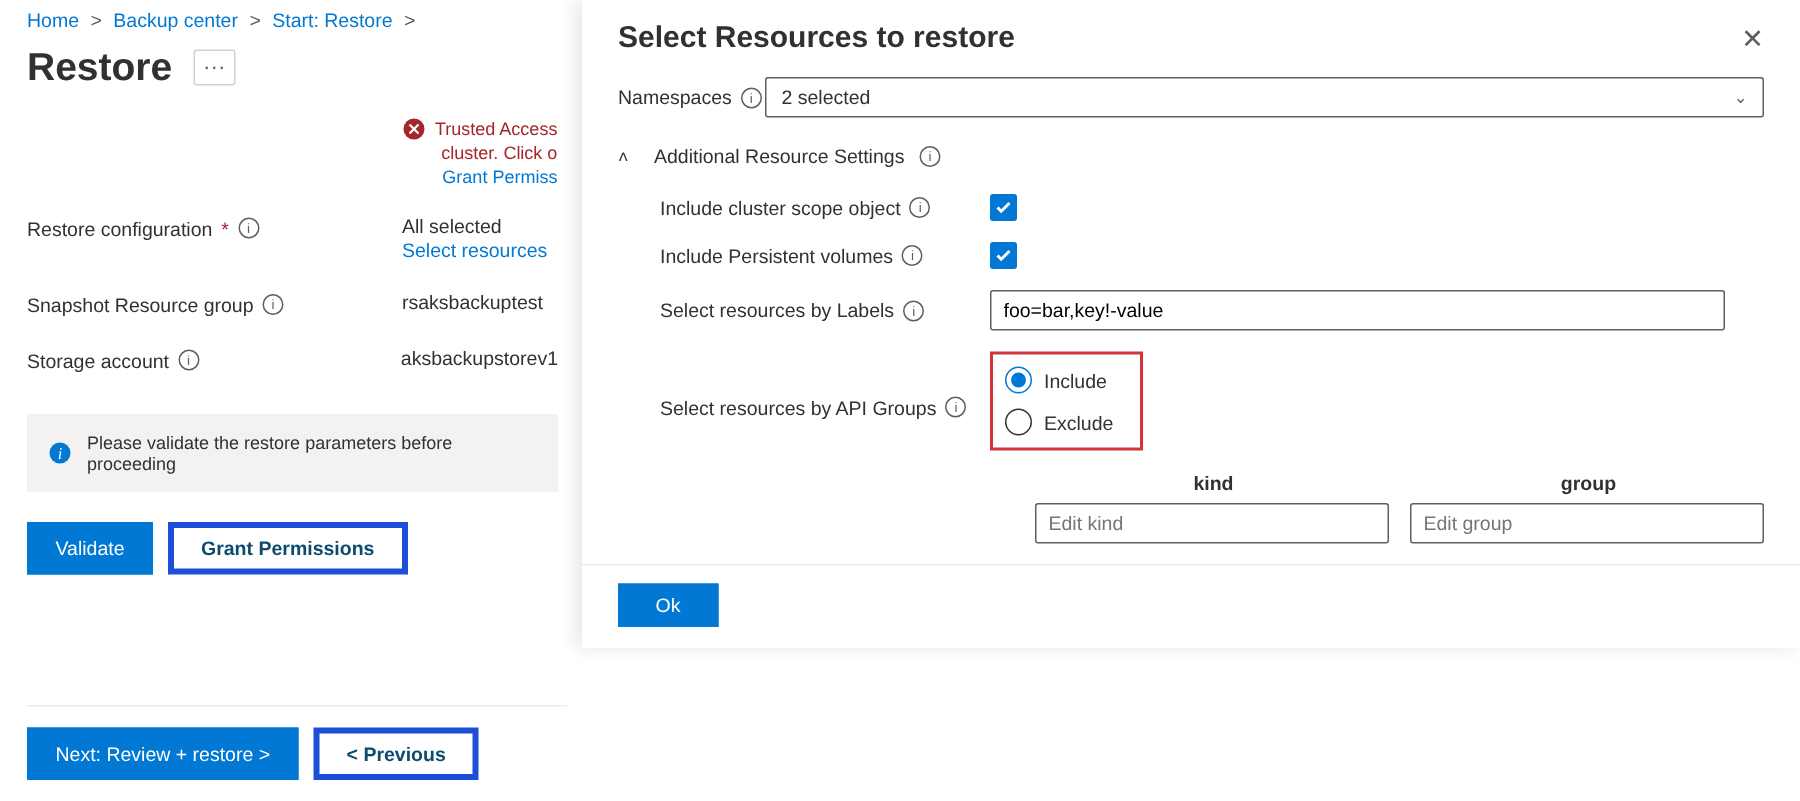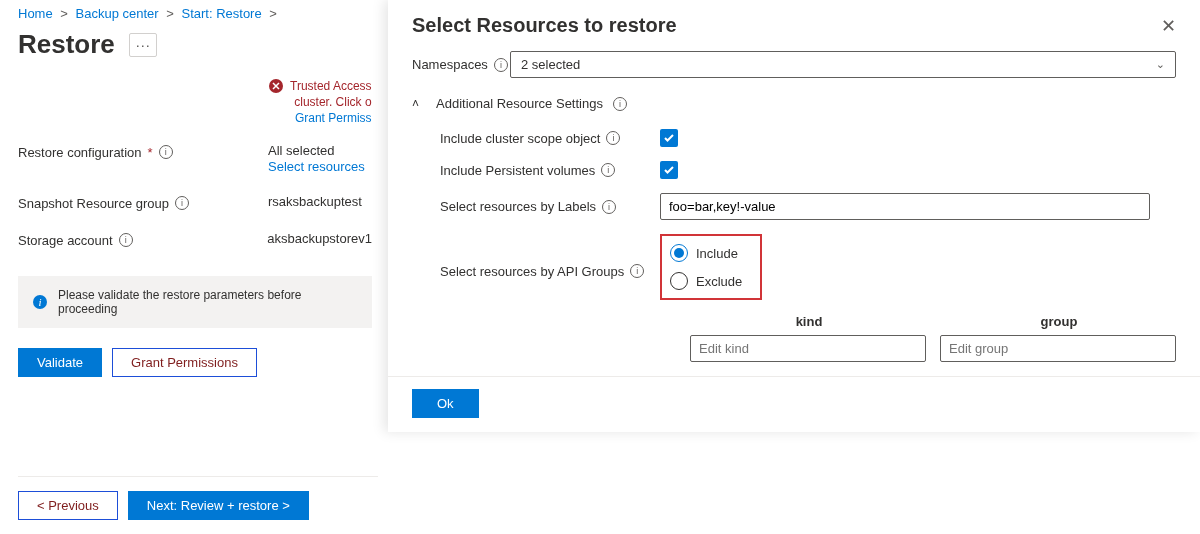--- a/index.html
+++ b/index.html
@@ -38,21 +38,21 @@
     .info-icon { width: 14px; height: 14px; border: 1px solid #605e5c; border-radius: 50%; display: inline-flex; align-items: center; justify-content: center; font-size: 9px; color: #605e5c; flex-shrink: 0; }
     .form-value { flex: 1; font-size: 13px; }
     .form-value .link { display: block; margin-top: 1px; }
     
     .info-banner { background: #f3f2f1; padding: 12px 14px; margin: 28px 0 20px; display: flex; align-items: center; gap: 10px; font-size: 12px; }
     .info-banner-icon { width: 16px; height: 16px; flex-shrink: 0; }
     
     .btn-row { display: flex; gap: 10px; margin-bottom: 60px; }
     .btn { padding: 6px 18px; font-size: 13px; border-radius: 0; cursor: pointer; border: 1px solid transparent; }
     .btn-primary { background: #0078d4; color: #fff; border-color: #0078d4; }
-    .btn-secondary { background: #fff; color: #7f1d1d; border: 1px solid #1d4ed8; }
+    .btn-secondary { background: #fff; color: #0c4a6e; border: 4px solid #1d4ed8; font-weight: bold; }
     
     .footer-nav { position: absolute; bottom: 14px; left: 18px; display: flex; gap: 10px; border-top: 1px solid #edebe9; padding-top: 14px; width: 360px; }
     
     
     .panel {
       position: absolute;
       top: 0;
       right: 0;
       width: 812px;
       height: 432px;
@@ -172,22 +172,22 @@
     <span>Please validate the restore parameters before proceeding</span>
   </div>
 
   <div class="btn-row">
     <button class="btn btn-primary">Validate</button>
     <button class="btn btn-secondary">Grant Permissions</button>
   </div>
 </div>
 
 <div class="footer-nav">
+  <button class="btn btn-primary">Next: Review + restore &gt;</button>
   <button class="btn btn-secondary">&lt; Previous</button>
-  <button class="btn btn-primary">Next: Review + restore &gt;</button>
 </div>
 
 <div class="panel">
   <div class="panel-header">
     <div class="panel-title">Select Resources to restore</div>
     <div class="close-x">✕</div>
   </div>
 
   <div class="panel-body">
 

